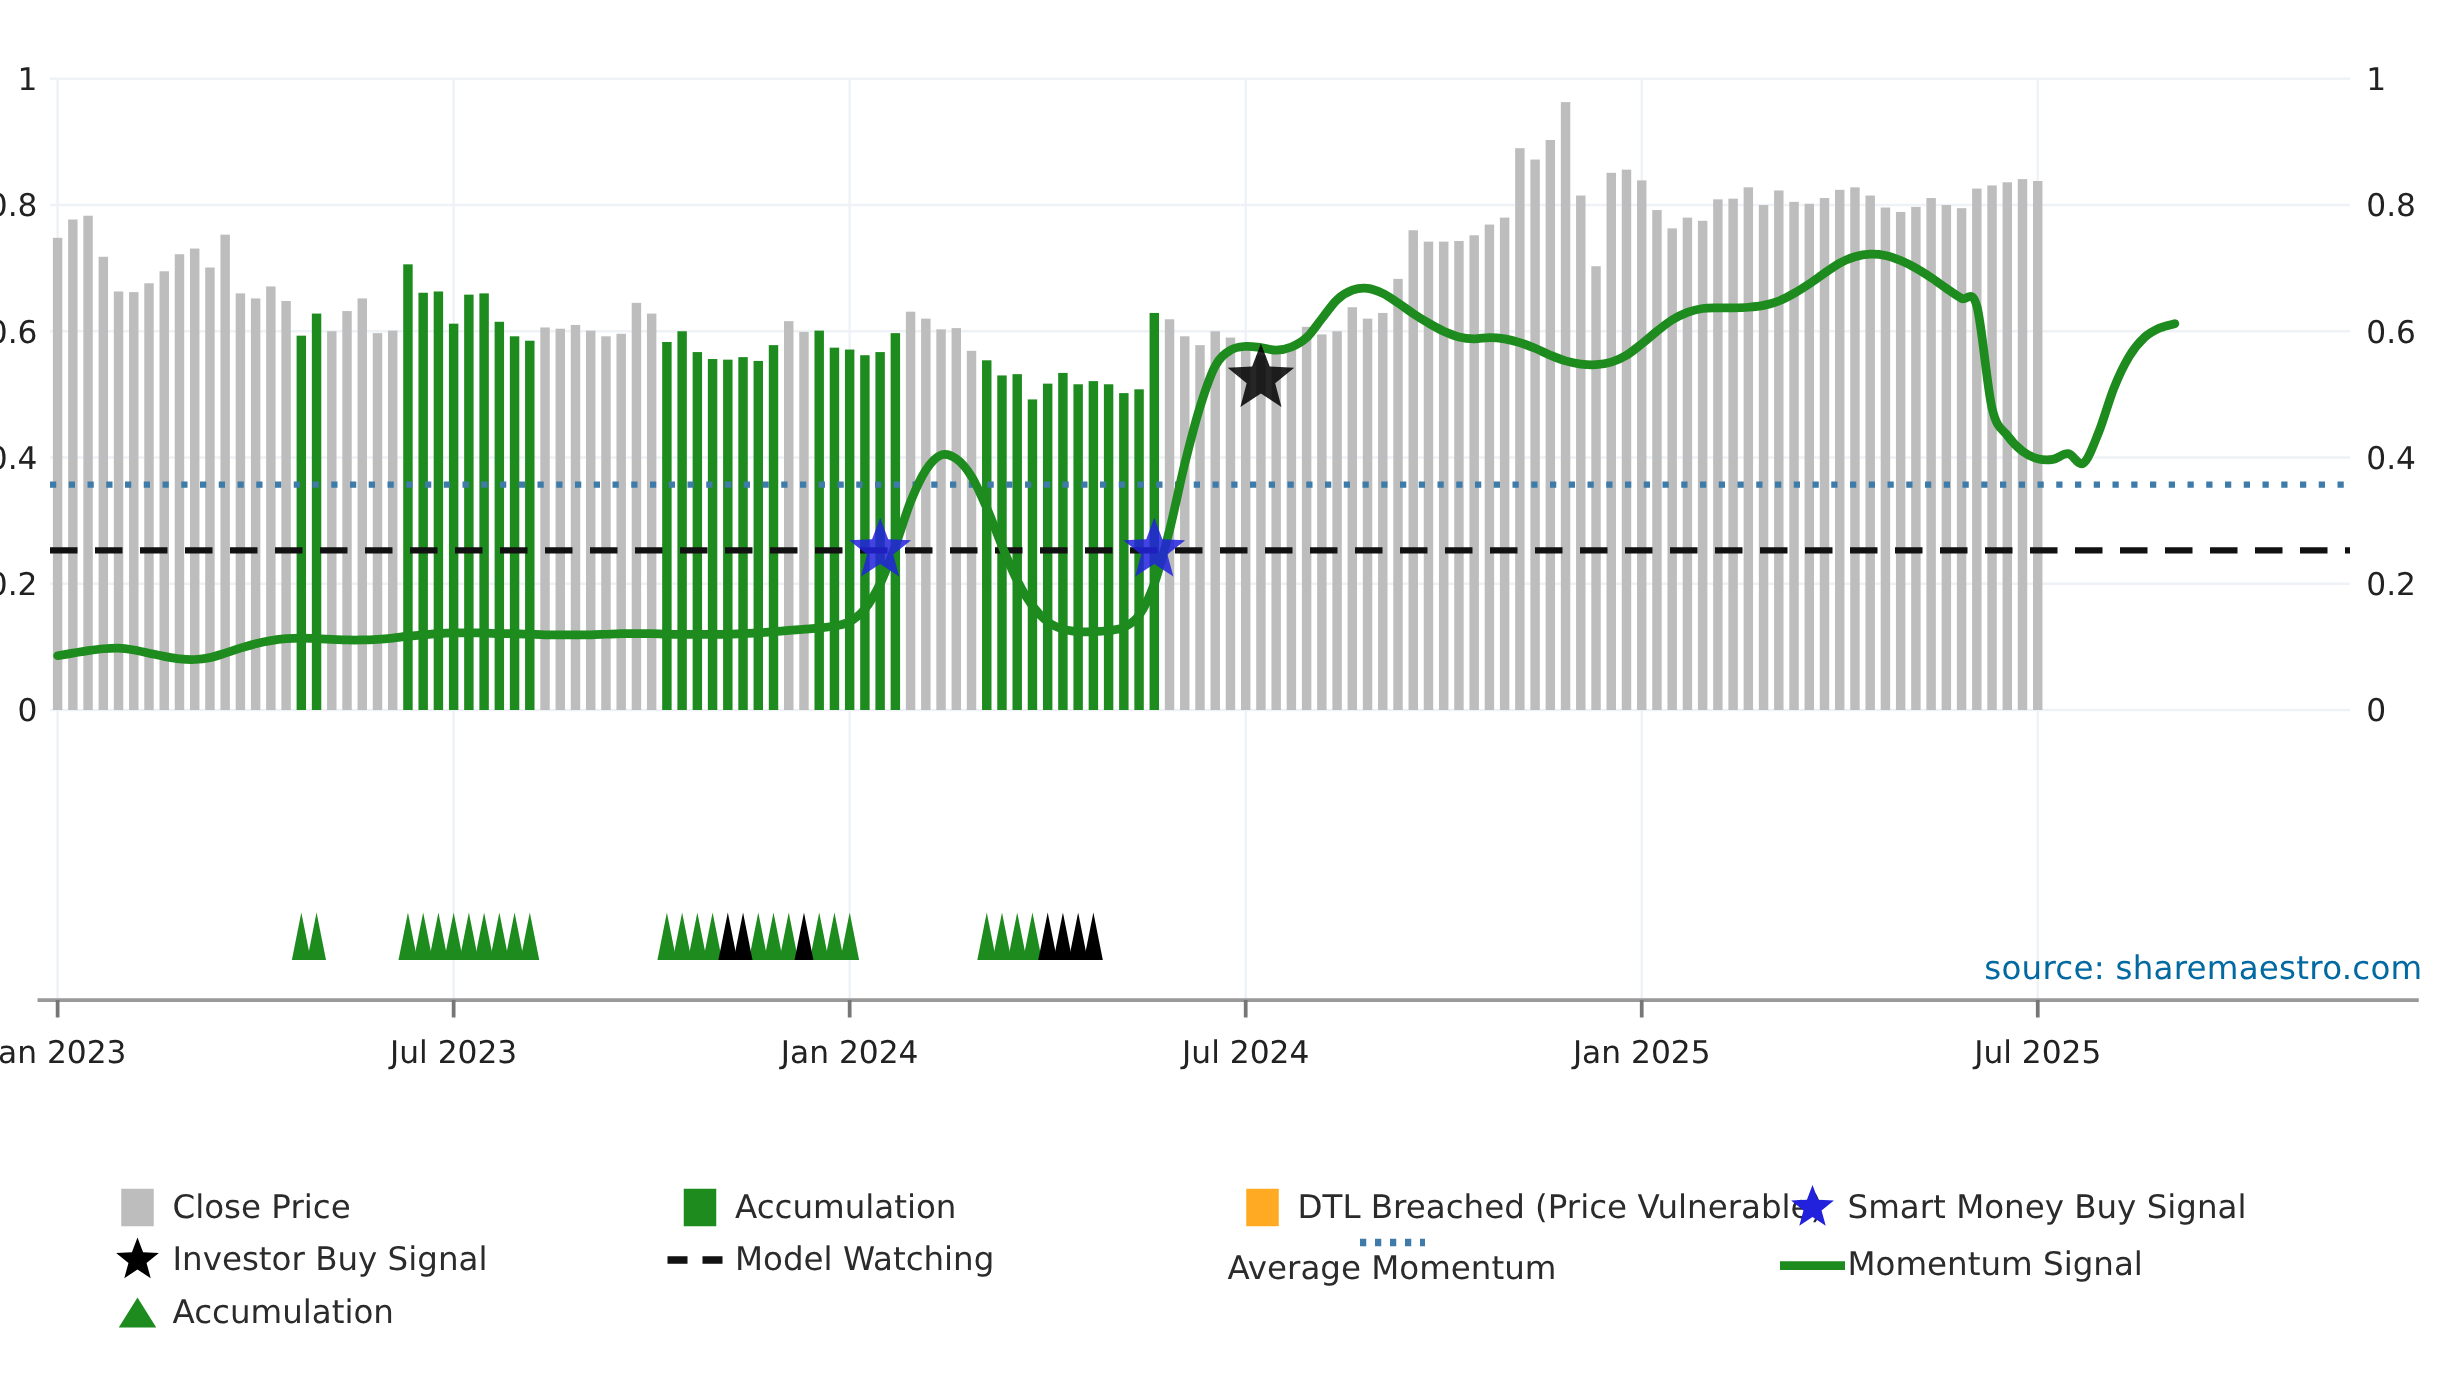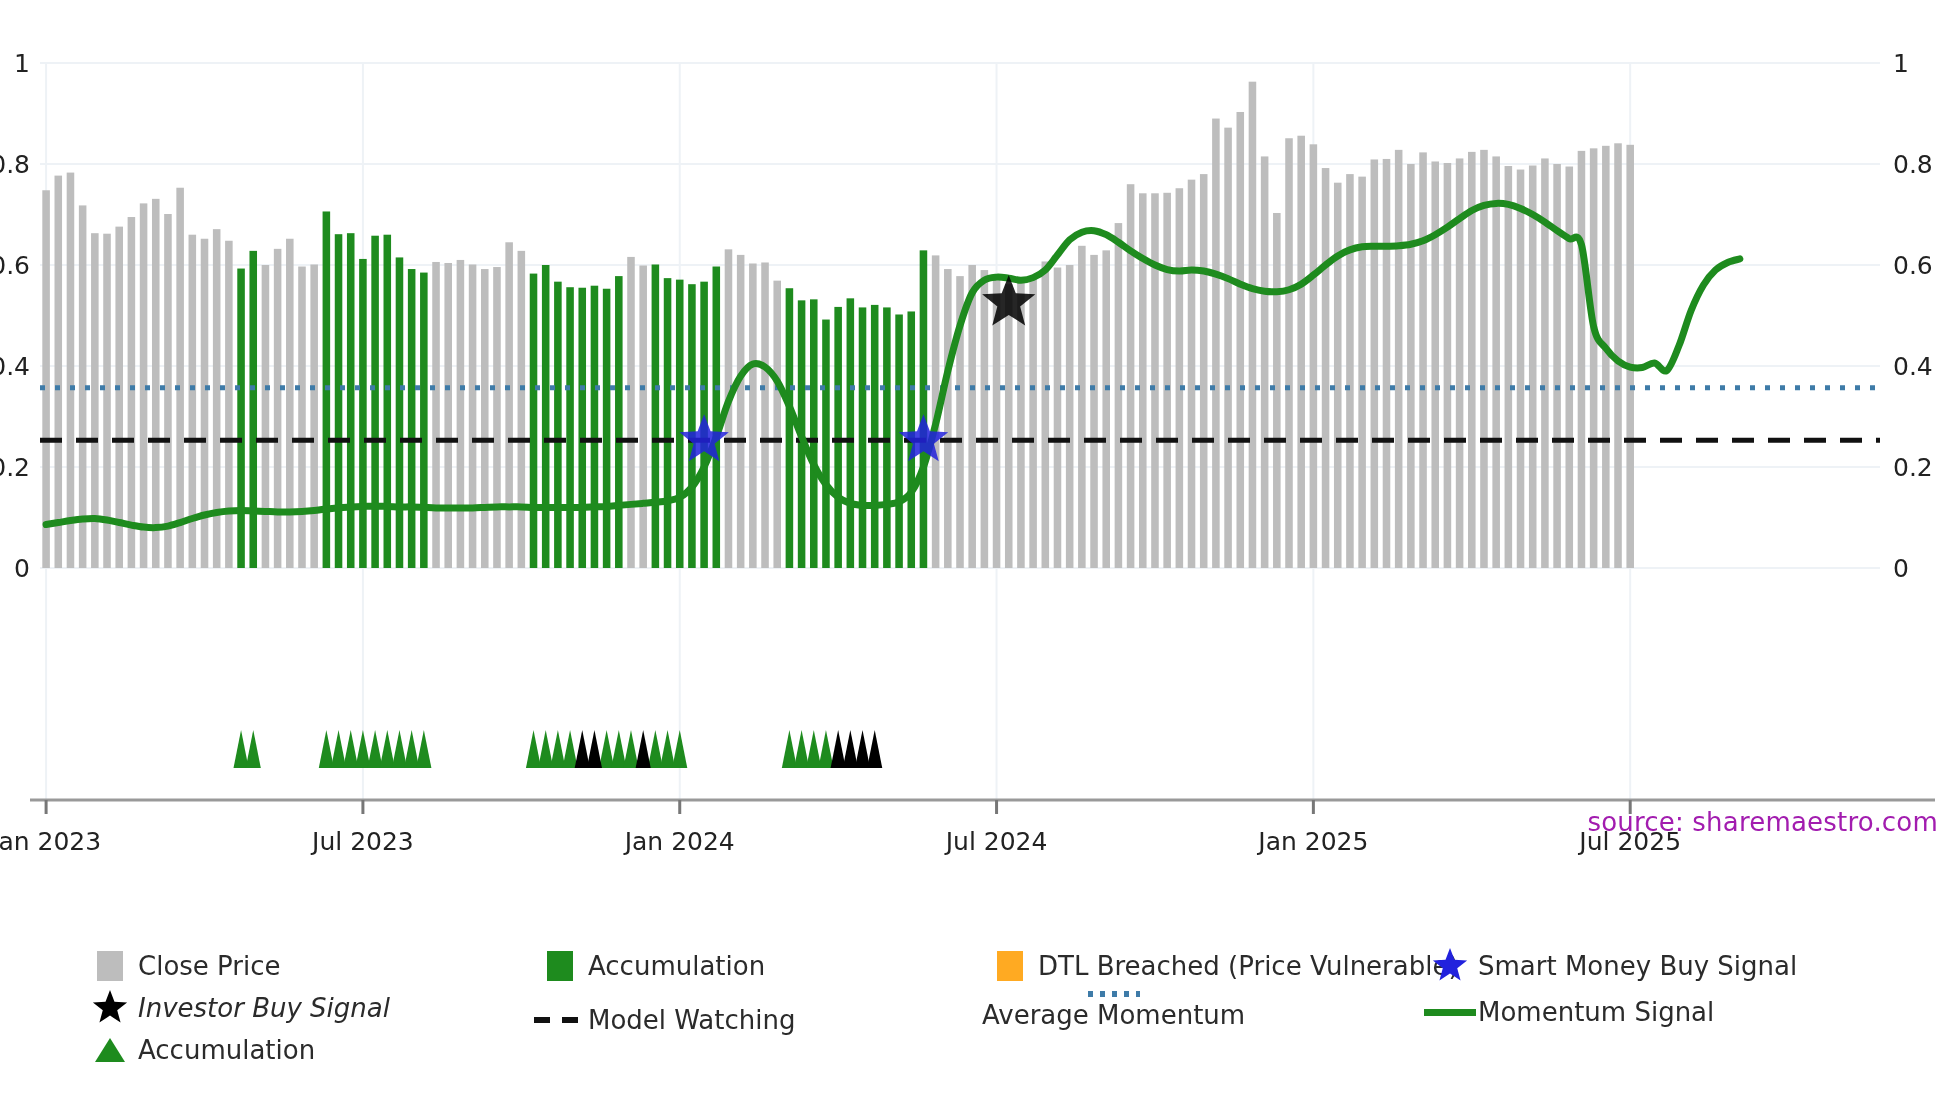--- a/index.html
+++ b/index.html
@@ -30,24 +30,23 @@
   .tick-label {
     font-size: 25px;
     fill: #222222;
     font-family: "DejaVu Sans", "Liberation Sans", sans-serif;
   }
   .source-text {
     position: absolute;
     right: 22px;
     top: 760px;
     font-size: 26px;
-    color: #a21caf;
+    color: #0369a1;
     font-family: "DejaVu Sans", "Liberation Sans", sans-serif;
     letter-spacing: 0.2px;
-    margin-top: 47px;
   }
   #legend {
     position: absolute;
     left: 82px;
     top: 922px;
     width: 1850px;
   }
   .legend-row {
     display: flex;
     align-items: center;
@@ -343,29 +342,29 @@
         <div class="legend-item" style="position: absolute; left: 1340px; top: 0px;">
           <span class="swatch-wrap">
             <svg width="40" height="40" viewBox="0 0 40 40">
               <path d="M 20.00 2.00 L 24.47 13.85 L 37.12 14.44 L 27.23 22.35 L 30.58 34.56 L 20.00 27.60 L 9.42 34.56 L 12.77 22.35 L 2.88 14.44 L 15.53 13.85 Z" fill="#2222dd"></path>
             </svg>
           </span>
           <span class="lbl">Smart Money Buy Signal</span>
         </div>
       </div>
       <div class="legend-row" style="position: relative; height: 42px;">
-        <div class="legend-item" style="position: absolute; left: 0px; top: 0px; font-style: italic;">
+        <div class="legend-item" style="position: absolute; left: 0px; top: 0px;">
           <span class="swatch-wrap">
             <svg width="40" height="40" viewBox="0 0 40 40">
               <path d="M 20.00 2.00 L 24.47 13.85 L 37.12 14.44 L 27.23 22.35 L 30.58 34.56 L 20.00 27.60 L 9.42 34.56 L 12.77 22.35 L 2.88 14.44 L 15.53 13.85 Z" fill="#000000"></path>
             </svg>
           </span>
           <span class="lbl">Investor Buy Signal</span>
         </div>
-        <div class="legend-item" style="position: absolute; left: 450px; top: 12px; justify-content: center;">
+        <div class="legend-item" style="position: absolute; left: 450px; top: 0px; justify-content: center;">
           <span class="swatch-wrap">
             <svg width="56" height="12" viewBox="0 0 56 12">
               <line x1="2" x2="54" y1="6" y2="6" stroke="#111111" stroke-width="6" stroke-dasharray="16,12"></line>
             </svg>
           </span>
           <span class="lbl">Model Watching</span>
         </div>
         <div class="legend-item" style="position: absolute; left: 900px; top: 0px; flex-direction: column;">
           <span class="swatch-wrap">
             <svg width="56" height="12" viewBox="0 0 56 12">

